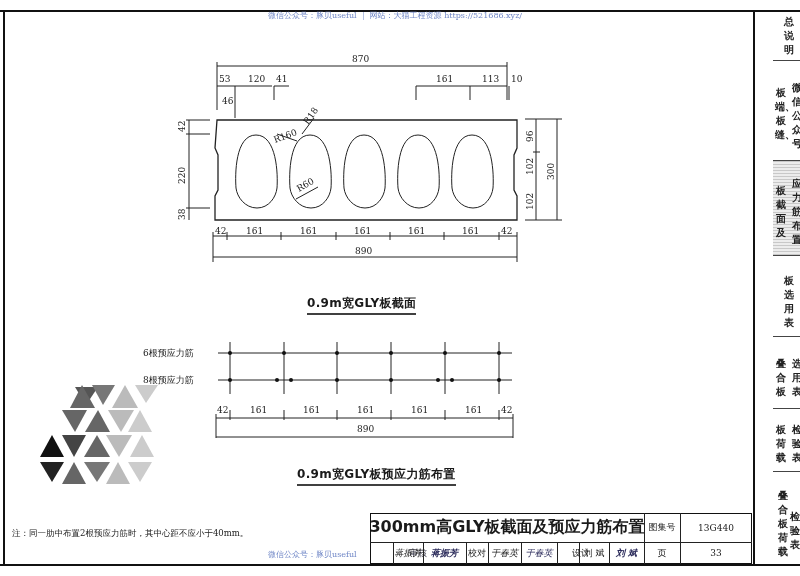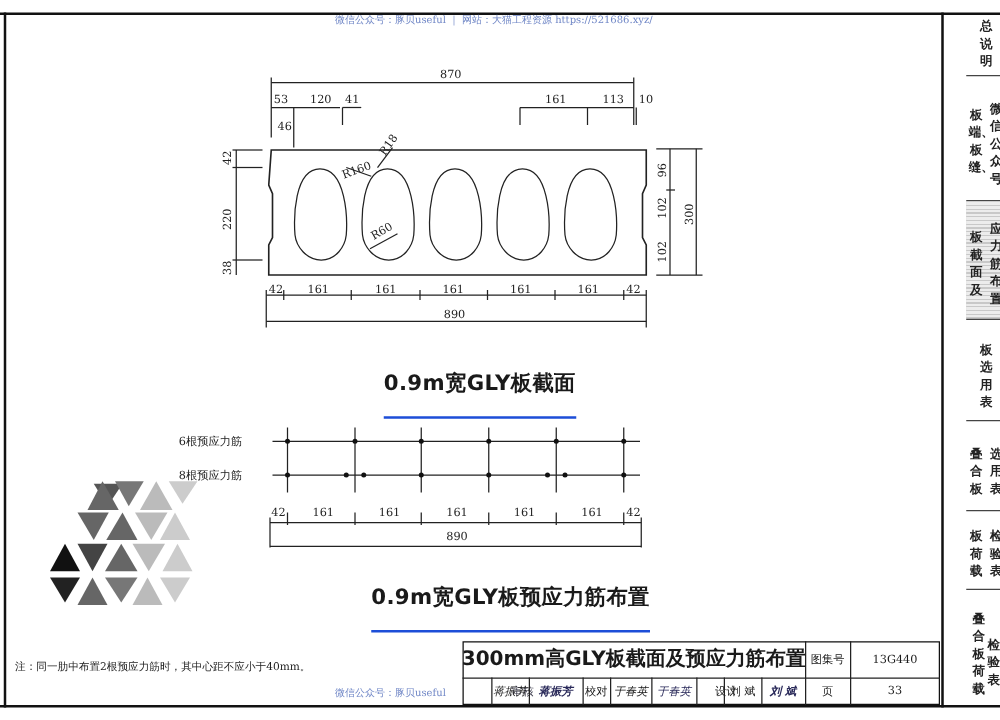--- a/index.html
+++ b/index.html
@@ -5,22 +5,22 @@
   html, body { margin: 0; padding: 0; background: #ffffff; }
   body { width: 800px; height: 576px; position: relative; overflow: hidden;
          font-family: "DejaVu Serif", "Liberation Serif", serif; color: #1a1a1a; }
   .abs { position: absolute; }
   .watermark { color: #6f86c6; font-size: 8px; white-space: nowrap; font-family: "DejaVu Serif", serif; }
   .frame-top { left: 0; top: 10px; width: 800px; height: 2px; background: #111; }
   .frame-left { left: 3px; top: 10px; width: 2px; height: 556px; background: #111; }
   .frame-bottom { left: 0; top: 564px; width: 800px; height: 2px; background: #111; }
   .frame-right { left: 753px; top: 10px; width: 2px; height: 556px; background: #111; }
   svg text { font-family: "DejaVu Serif", serif; fill: #222; }
-  .caption { font-family: "DejaVu Sans", sans-serif; font-size: 17px; font-weight: bold; white-space: nowrap;
-             border-bottom: 2px solid #1d4ed8; padding-bottom: 15px; letter-spacing: 0.3px; }
+  .caption { font-family: "DejaVu Sans", sans-serif; font-size: 12px; font-weight: bold; white-space: nowrap;
+             border-bottom: 2px solid #404040; padding-bottom: 1px; letter-spacing: 0.3px; }
   .note { font-size: 8.5px; white-space: nowrap; color: #222; }
   
   .tb { left: 370px; top: 513px; width: 382px; height: 51px; border: 1.5px solid #111; box-sizing: border-box; }
   .tb-title { left: 370px; top: 513px; width: 274px; height: 29px; display: flex; align-items: center; justify-content: center;
               font-family: "DejaVu Sans", sans-serif; font-size: 16px; font-weight: bold; white-space: nowrap; }
   .tb-cell { font-size: 9px; display: flex; align-items: center; justify-content: center; white-space: nowrap; box-sizing: border-box; }
   .vline { width: 1px; background: #222; }
   .hline { height: 1px; background: #222; }
   
   .side { left: 773px; width: 32px; box-sizing: border-box; border-bottom: 1px solid #444; align-items: center; }

